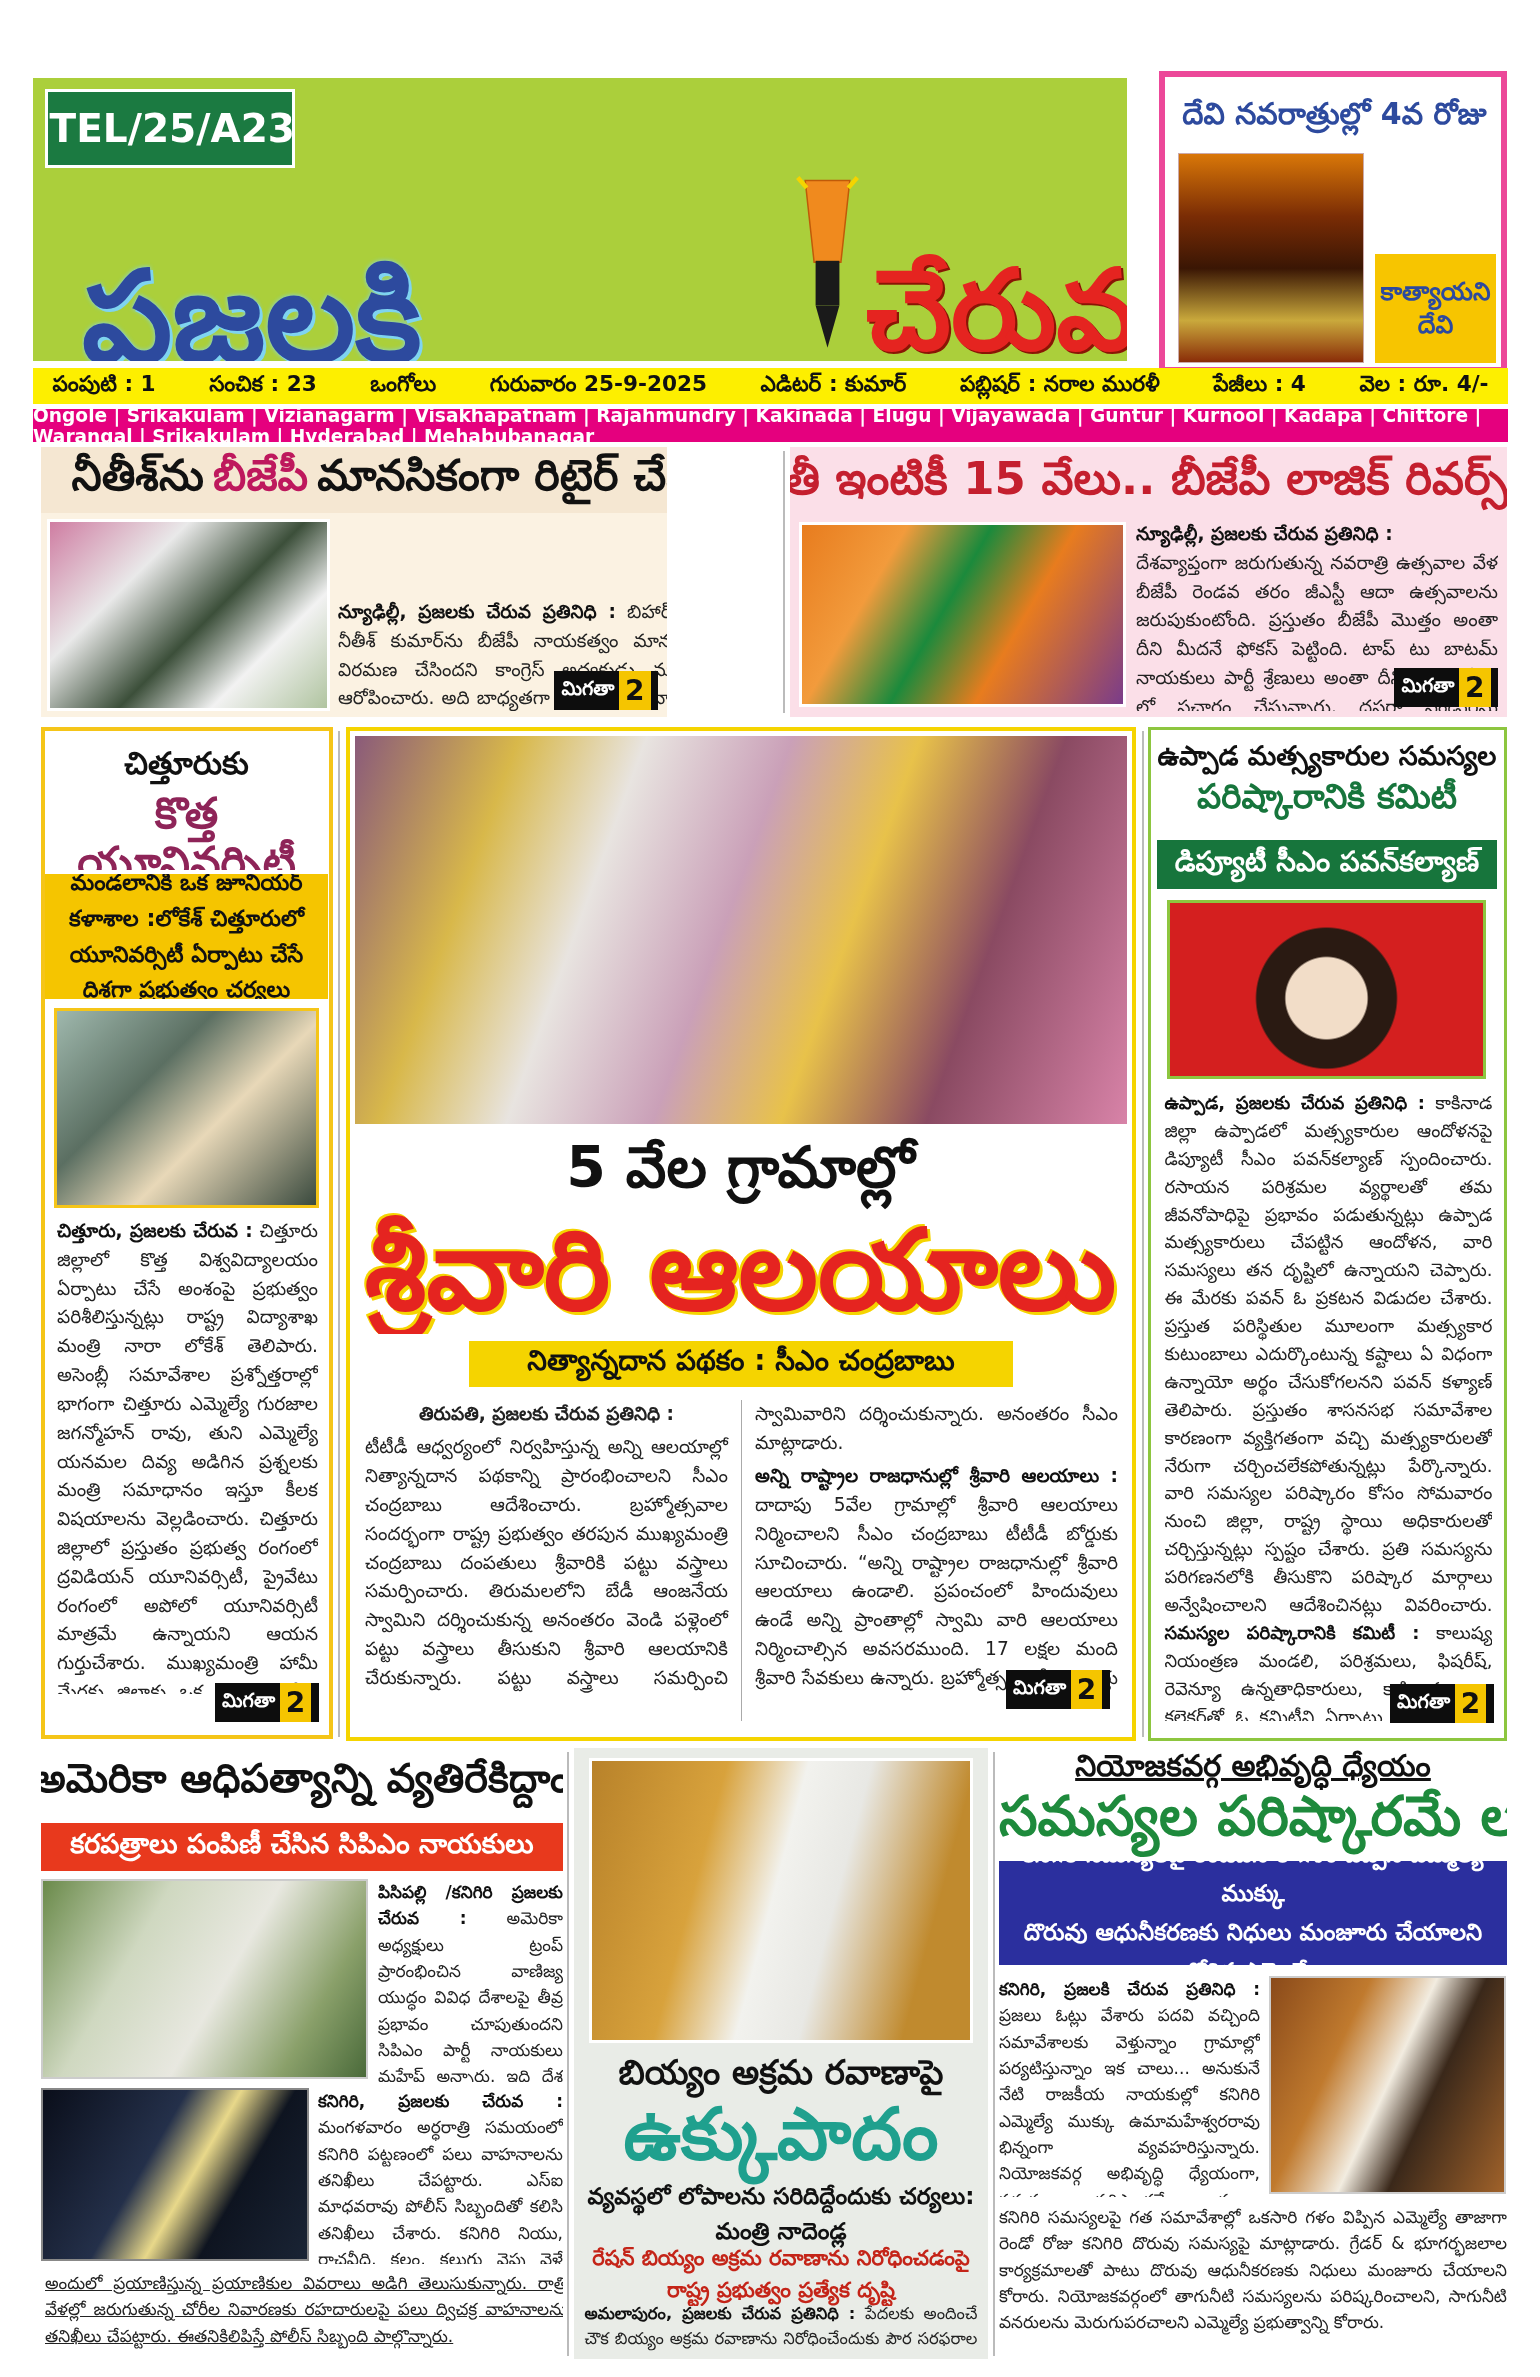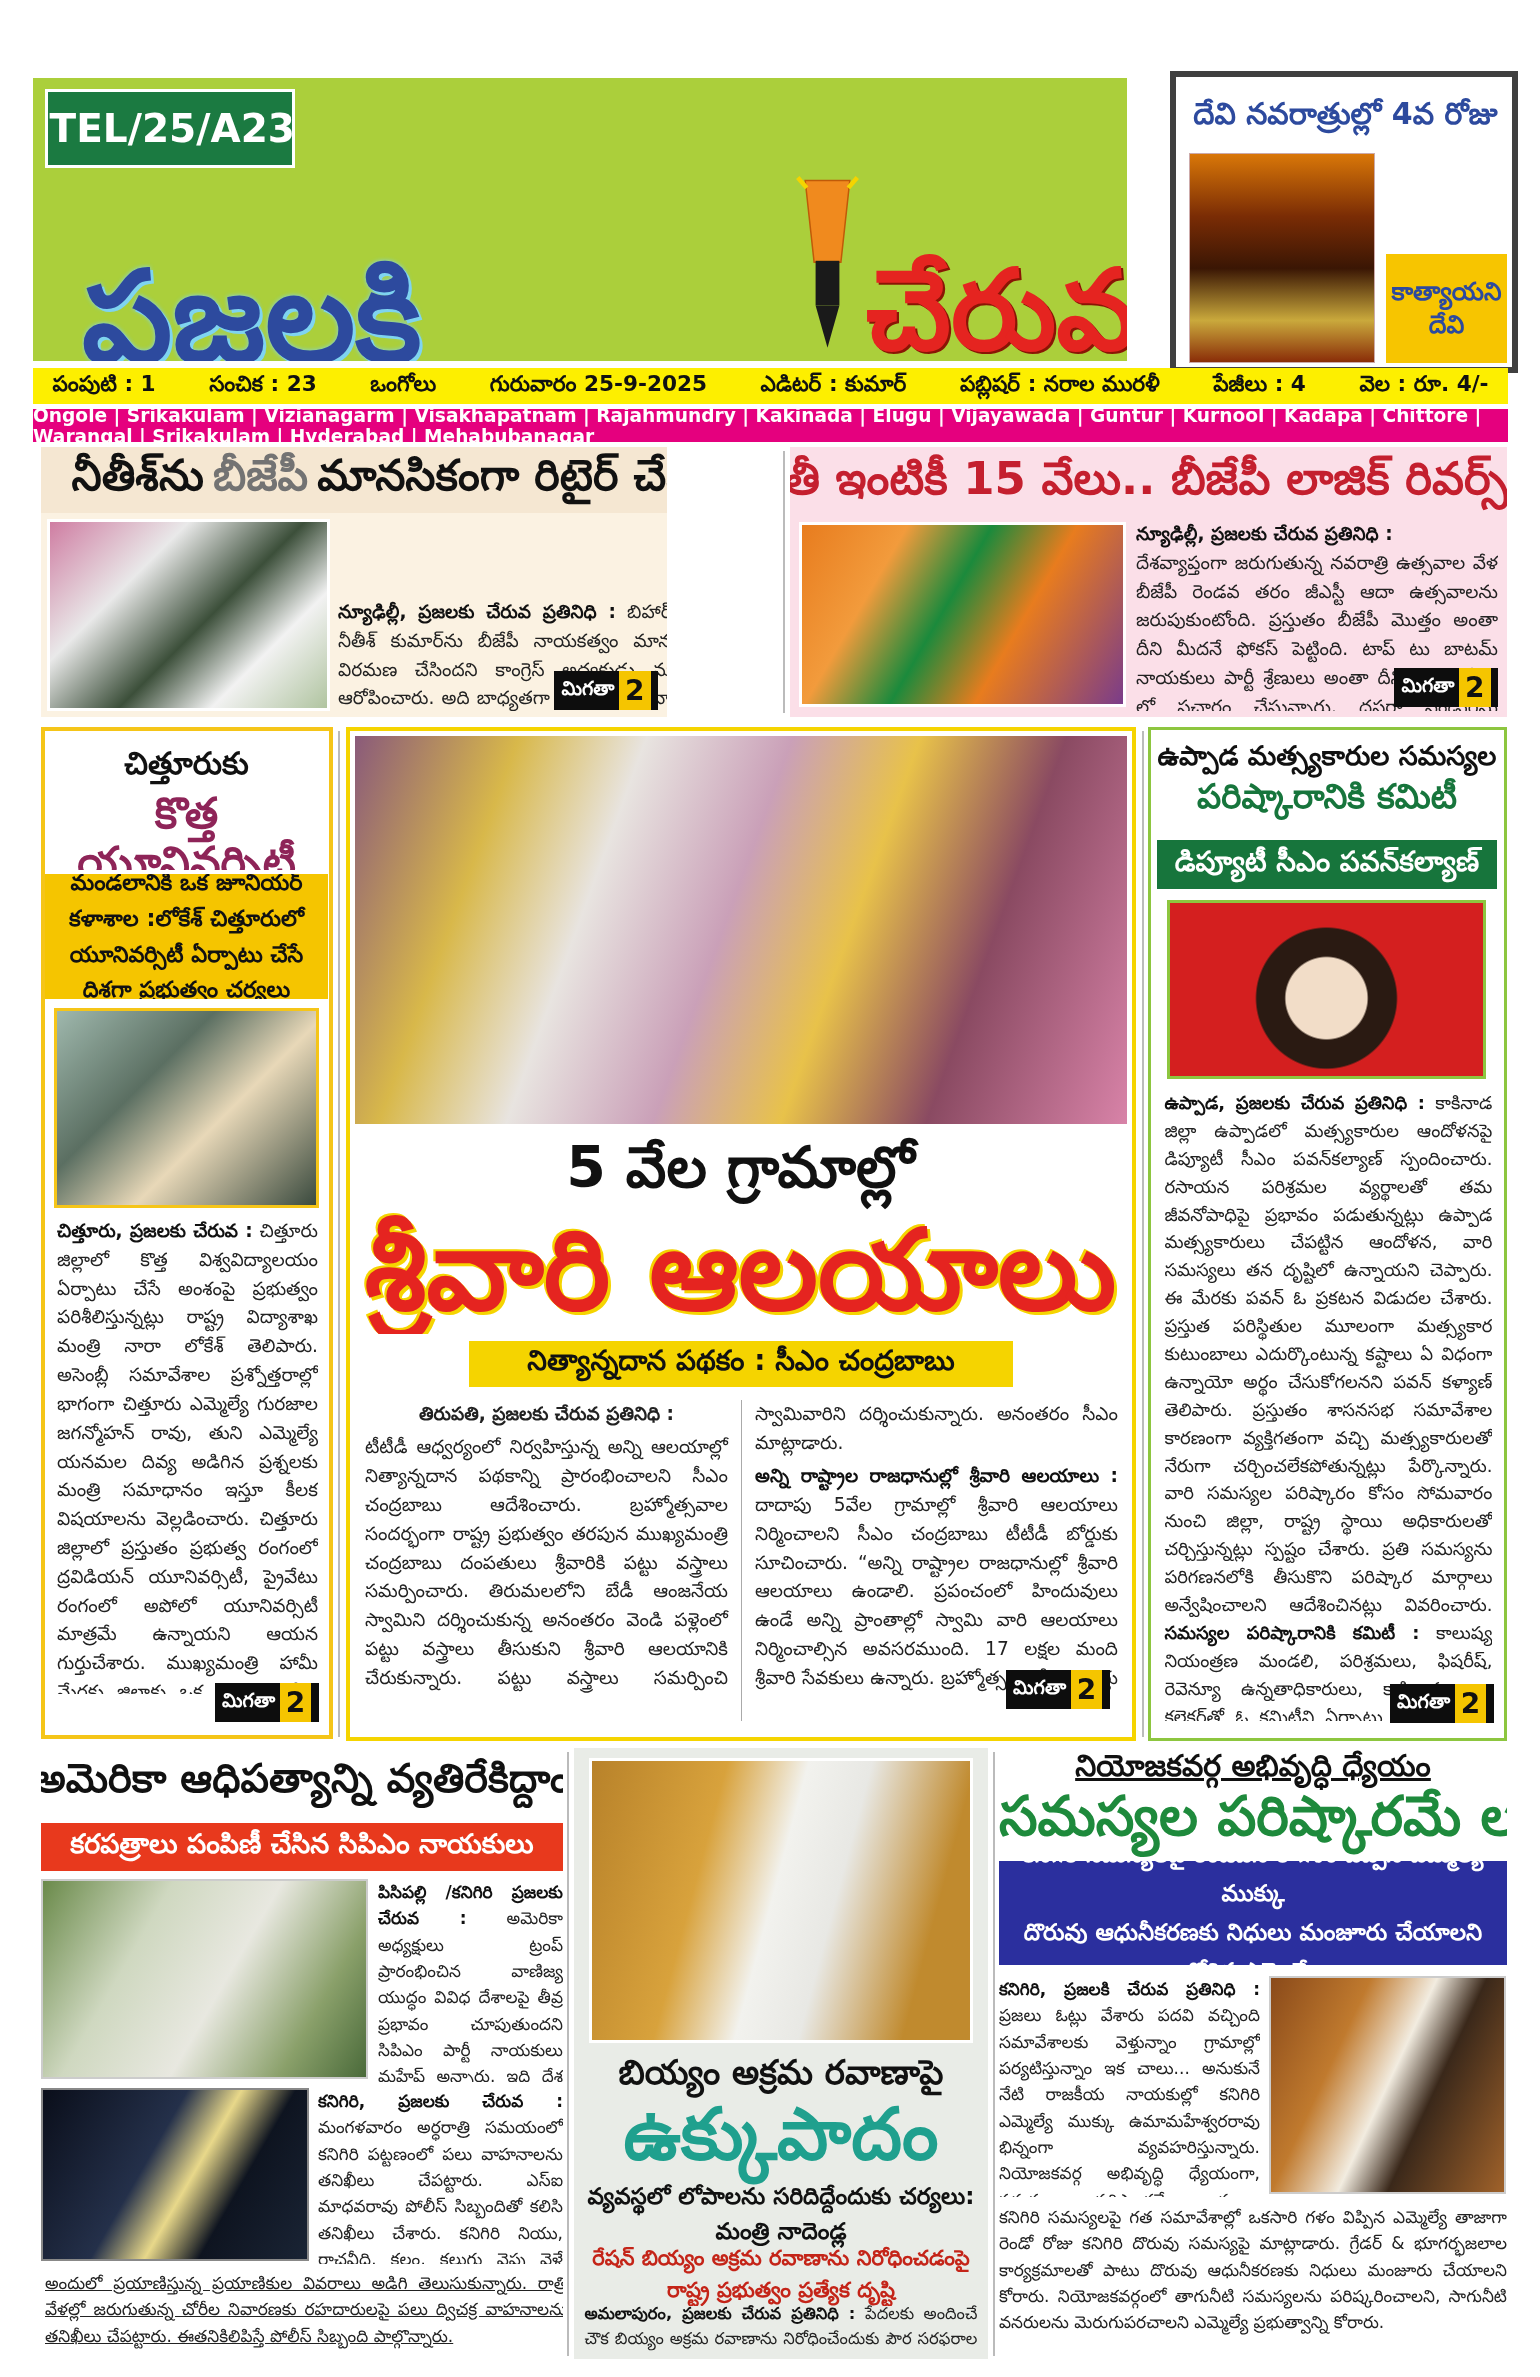--- a/index.html
+++ b/index.html
@@ -11,21 +11,21 @@
   
   .masthead { left:33px; top:78px; width:1094px; height:283px; background:#abcf3b; }
   .reg-badge { left:45px; top:89px; width:250px; height:79px; background:#1b7a41; border:3px solid #fff;
                color:#fff; font-weight:bold; font-size:39px; display:flex; align-items:center; justify-content:center; }
   .title-blue { left:49px; top:157px; width:693px; height:171px; color:#2d4a9e; font-weight:bold; font-size:127px;
                 line-height:164px; text-shadow:0 0 4.5px #7fd4f0, 3px 3px 0 #7fd4f0; white-space:nowrap; }
   .title-red  { left:833px; top:145px; width:291px; height:183px; color:#e52420; font-weight:bold; font-size:112px;
                 line-height:175px; text-shadow:2.2px 2.2px 0 #8a1505; white-space:nowrap; }
   .pen { left:757px; top:95px; width:75px; height:186px; }
 
-  .festival-box { left:1159px; top:71px; width:348px; height:302px; background:#fff; border:6px solid #404040;margin-left:11px; }
+  .festival-box { left:1159px; top:71px; width:348px; height:302px; background:#fff; border:6px solid #ec4899; }
   .festival-header { left:9px; top:10.4px; width:321px; height:60px; color:#2d4a9e; font-weight:bold; font-size:30px;
                      display:flex; align-items:center; justify-content:center; text-align:center; }
   .goddess { left:13.4px; top:76px; width:186px; height:210px;
              background:linear-gradient(180deg,#d97708 0%,#7a2c05 30%,#3a1604 55%,#caa93c 80%,#8a2d08 100%);
              border:1.5px solid #caa; }
   .festival-caption { left:210px; top:177px; width:121px; height:109px; background:#f7c500; color:#2d4a9e;
                       font-weight:bold; font-size:25px; display:flex; align-items:center; justify-content:center;
                       text-align:center; line-height:1.3; }
 
   
@@ -41,21 +41,21 @@
   .more { position:absolute; background:#0d0d0d; color:#fff; height:39px; display:flex; align-items:center;
           padding:0 7.5px; gap:4.5px; }
   .more .pg { color:#111; background:#f5c500; font-weight:bold; font-size:28px; padding:0 6px; height:100%;
               display:flex; align-items:center; }
   .more .lbl { font-size:19.4px; font-weight:bold; }
 
   
   .art-nitish { left:41px; top:447px; width:626px; height:270px; background:#fbf2e2; }
   .nitish-headline { left:0; top:0; width:738px; height:66px; background:#f5e7d2; display:flex; align-items:center;
                      justify-content:center; font-weight:bold; font-size:43px; color:#111; white-space:nowrap; }
-  .nitish-headline .hl { color:#737373; padding:0 9px; }
+  .nitish-headline .hl { color:#be185d; padding:0 9px; }
   .nitish-photo { left:6px; top:72px; width:283px; height:192px; border:3px solid #fff;
                   background:linear-gradient(135deg,#cf7da2 0%,#e9e9e9 30%,#3c4f3a 55%,#f2f2f2 75%,#b0c4a0 100%); }
   .nitish-infobox { left:297px; top:72px; width:437px; height:73px; background:#8a5a1e; color:#fdf3df;
                     font-weight:bold; font-size:19.4px; display:flex; flex-direction:column; align-items:center;
                     justify-content:center; text-align:center; line-height:1.5; }
   .nitish-body { left:297px; top:151px; width:437px; height:113px; }
 
   .art-bjp { left:790px; top:447px; width:717px; height:270px; background:#fbdfe8; }
   .bjp-headline { left:0; top:4.5px; width:717px; height:64px; display:flex; align-items:center; justify-content:center;
                   color:#c41f2e; font-weight:bold; font-size:45px; white-space:nowrap; }

